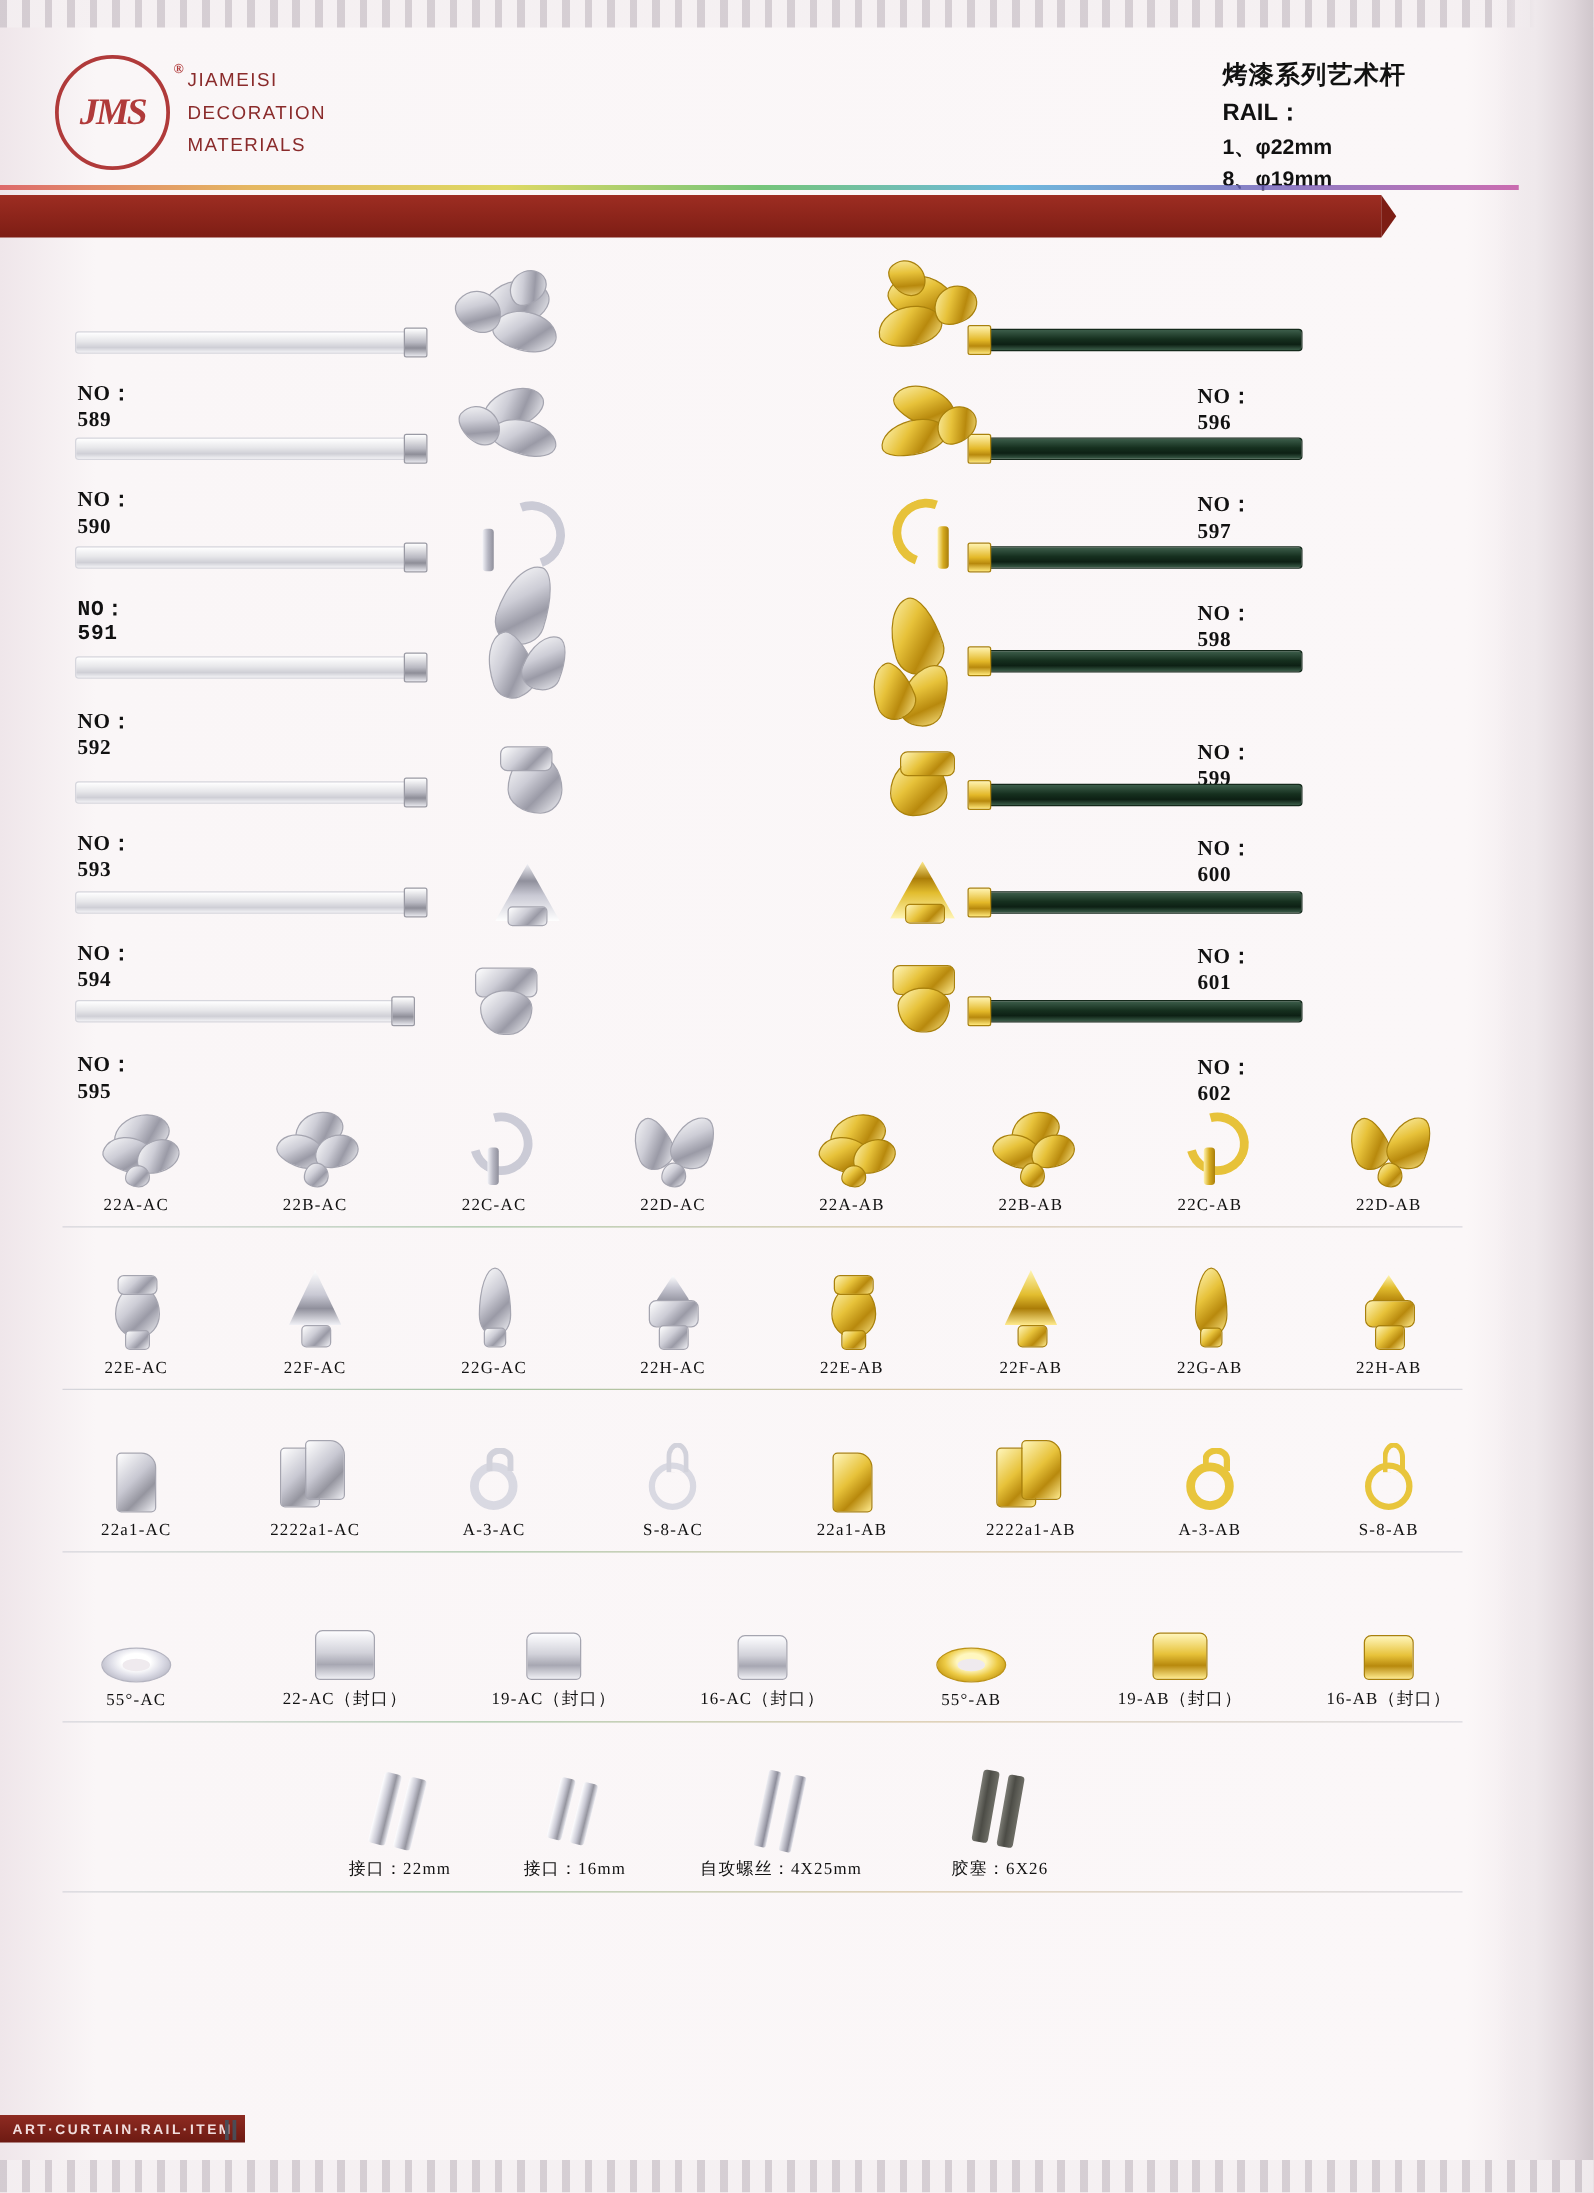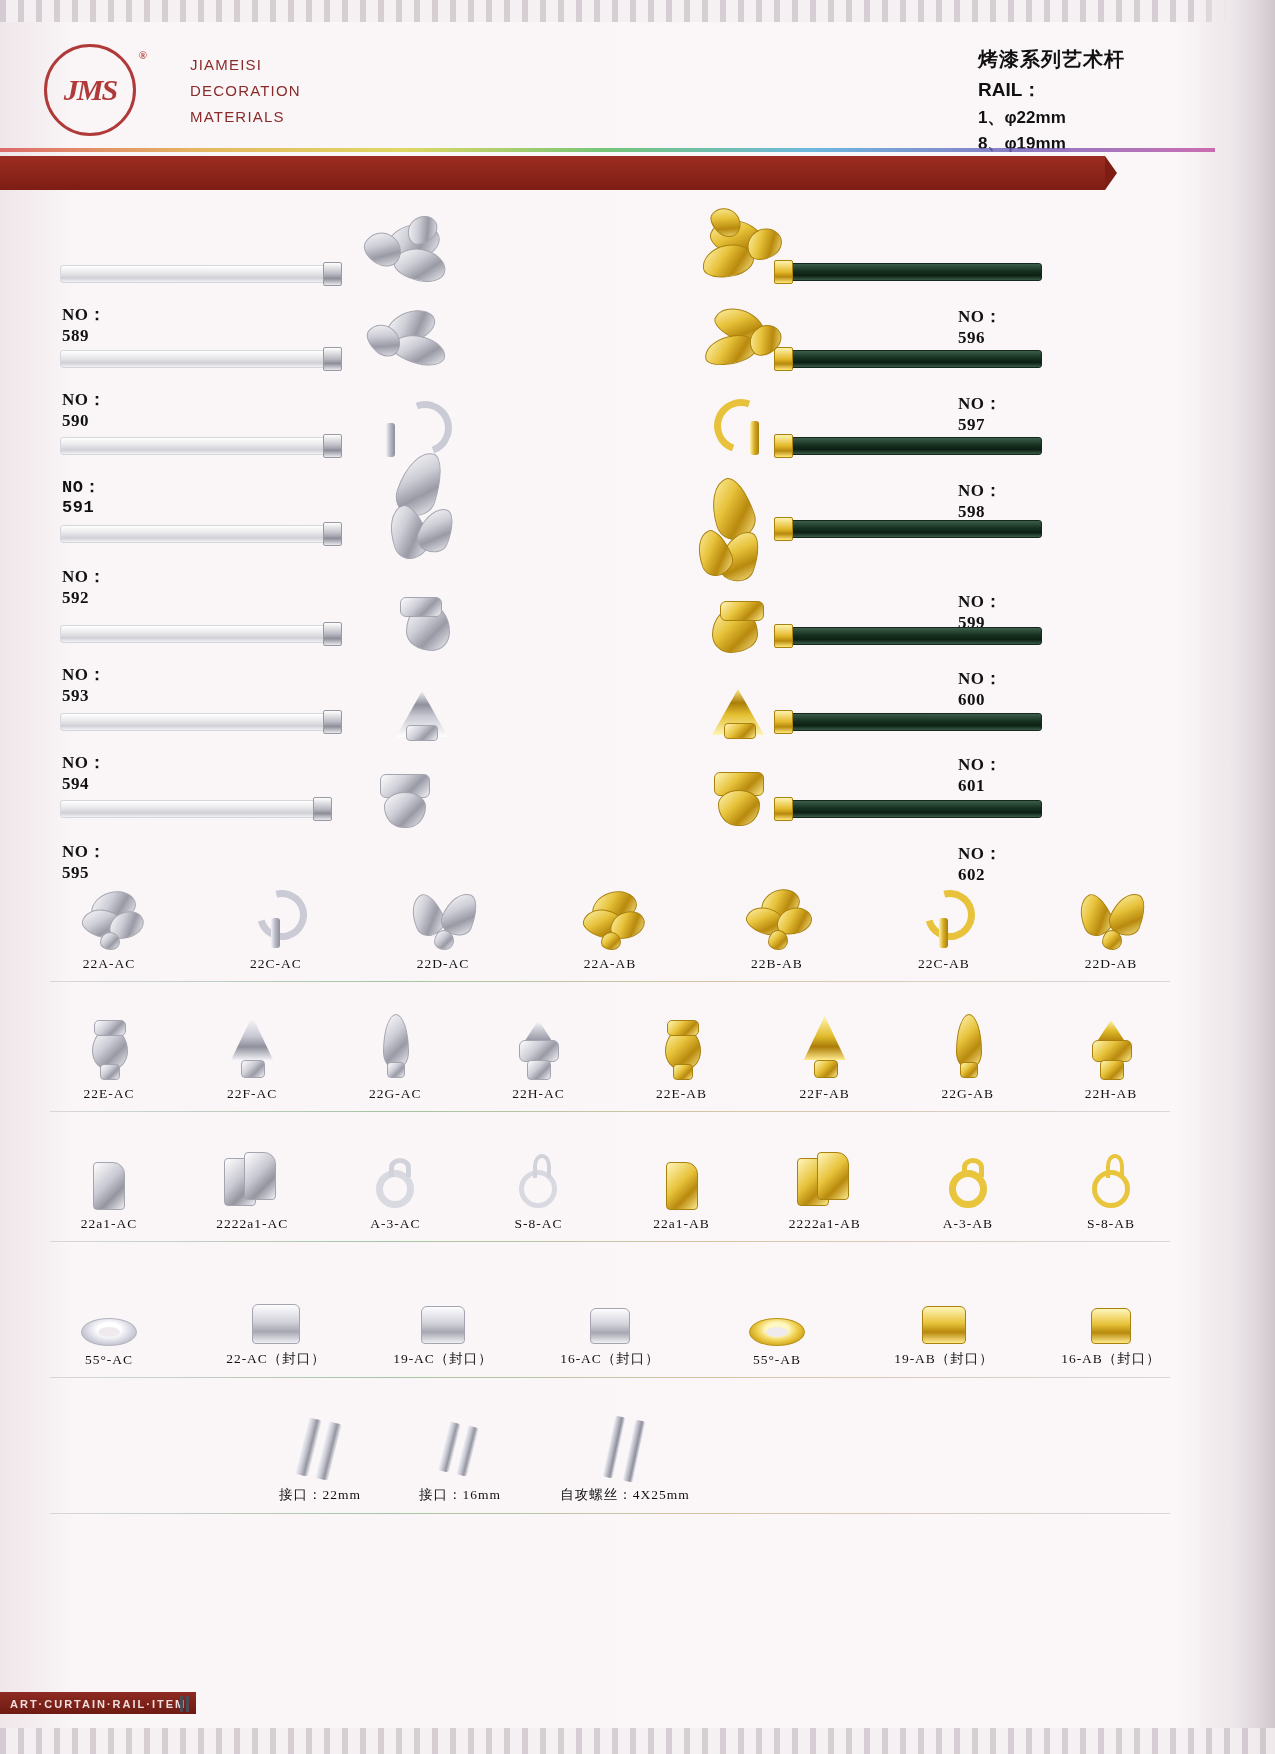--- a/index.html
+++ b/index.html
@@ -34,21 +34,21 @@
   .logo-mark{
     width:86px;height:86px;border-radius:50%;
     border:3px solid #b03a3a;position:relative;
     display:flex;align-items:center;justify-content:center;
     color:#b03a3a;font-weight:bold;font-size:30px;font-style:italic;
     letter-spacing:-2px;
     font-family:"Liberation Serif", serif;
   }
   .logo-mark .reg{position:absolute;right:-12px;top:2px;font-size:11px;font-style:normal;}
   .logo-text{display:flex;flex-direction:column;gap:9px;color:#8a2b2b;font-size:15px;letter-spacing:1.2px;}
-  .logo-text span{font-family:"Liberation Sans", sans-serif;margin-left:40px;}
+  .logo-text span{font-family:"Liberation Sans", sans-serif;}
 
   .size-block{position:absolute;right:90px;top:20px;color:#111;}
   .size-title{font-size:20px;font-weight:bold;margin-bottom:4px;letter-spacing:1px;}
   .size-label{font-size:19px;font-weight:bold;margin-bottom:3px;}
   .size-row{font-size:17px;font-weight:bold;margin:3px 0;white-space:nowrap;}
 
   .rainbow{
     position:absolute;top:148px;left:0;width:1215px;height:4px;
     background:linear-gradient(90deg,#d84b4b,#e0a83c,#d7d13f,#54b85a,#4aa9d6,#6d5fb8,#c04ba0);
     opacity:.8;
@@ -363,20 +363,31 @@
             <div class="blob sv" style="left:16px;top:4px;width:44px;height:28px;transform:rotate(-16deg);"></div>
             <div class="blob sv" style="left:8px;top:22px;width:42px;height:26px;transform:rotate(14deg);"></div>
             <div class="blob sv" style="left:34px;top:24px;width:34px;height:24px;transform:rotate(-24deg);"></div>
             <div class="blob sv" style="left:26px;top:44px;width:18px;height:16px;"></div>
           </div>
         </div>
         <div class="acc-cap">22A-AC</div>
       </div>
       <div class="acc-cell">
         <div class="acc-art">
+          <div style="position:relative;width:70px;height:62px;">
+            <div class="blob sv" style="left:18px;top:2px;width:38px;height:26px;transform:rotate(-20deg);"></div>
+            <div class="blob sv" style="left:4px;top:20px;width:38px;height:24px;transform:rotate(18deg);"></div>
+            <div class="blob sv" style="left:34px;top:20px;width:34px;height:24px;transform:rotate(-18deg);"></div>
+            <div class="blob sv" style="left:26px;top:42px;width:18px;height:18px;"></div>
+          </div>
+        </div>
+        <div class="acc-cap">22B-AC</div>
+      </div>
+      <div class="acc-cell">
+        <div class="acc-art">
           <div style="position:relative;width:54px;height:62px;">
             <div style="position:absolute;left:8px;top:2px;width:36px;height:36px;border:7px solid #cbcbd6;border-radius:50%;border-left-color:transparent;transform:rotate(30deg);"></div>
             <div style="position:absolute;left:22px;top:30px;width:9px;height:30px;background:linear-gradient(90deg,#f2f2f7,#b6b6c2,#8f8f9b);border-radius:3px;"></div>
           </div>
         </div>
         <div class="acc-cap">22C-AC</div>
       </div>
       <div class="acc-cell">
         <div class="acc-art">
           <div style="position:relative;width:74px;height:62px;">
@@ -648,20 +659,29 @@
       </div>
       <div class="acc-cell" style="width:190px;">
         <div class="acc-art">
           <div style="position:relative;width:60px;height:66px;">
             <div class="screw" style="position:absolute;left:14px;top:2px;"></div>
             <div class="screw" style="position:absolute;left:34px;top:6px;"></div>
           </div>
         </div>
         <div class="acc-cap">自攻螺丝：4X25mm</div>
       </div>
+      <div class="acc-cell" style="width:160px;">
+        <div class="acc-art">
+          <div style="position:relative;width:56px;height:66px;">
+            <div class="plug" style="position:absolute;left:10px;top:2px;"></div>
+            <div class="plug" style="position:absolute;left:30px;top:6px;"></div>
+          </div>
+        </div>
+        <div class="acc-cap">胶塞：6X26</div>
+      </div>
     </div>
     <div class="acc-sep"></div>
 
   </div>
 
   <div class="footer-tab"></div>
   <div class="footer-text">ART·CURTAIN·RAIL·ITEM</div>
   <div class="footer-bars">
       <i></i>
       <i></i>

